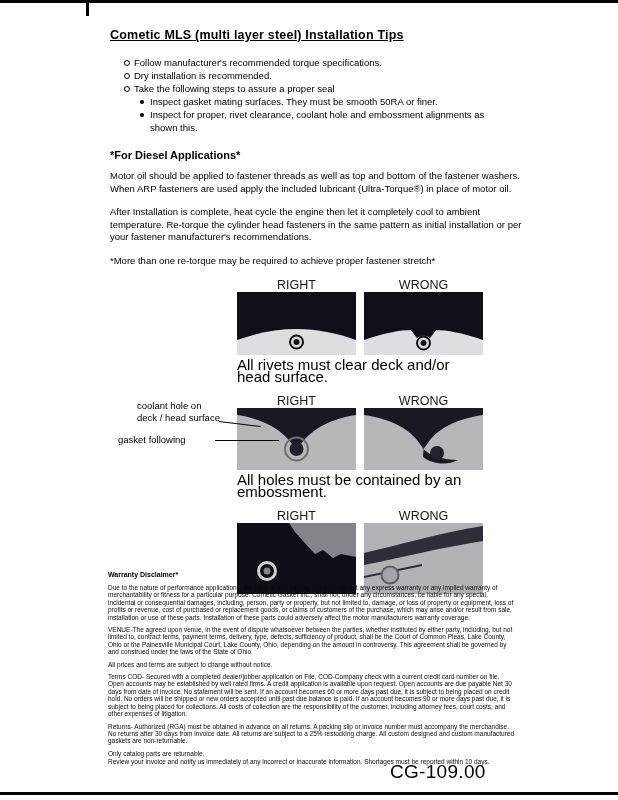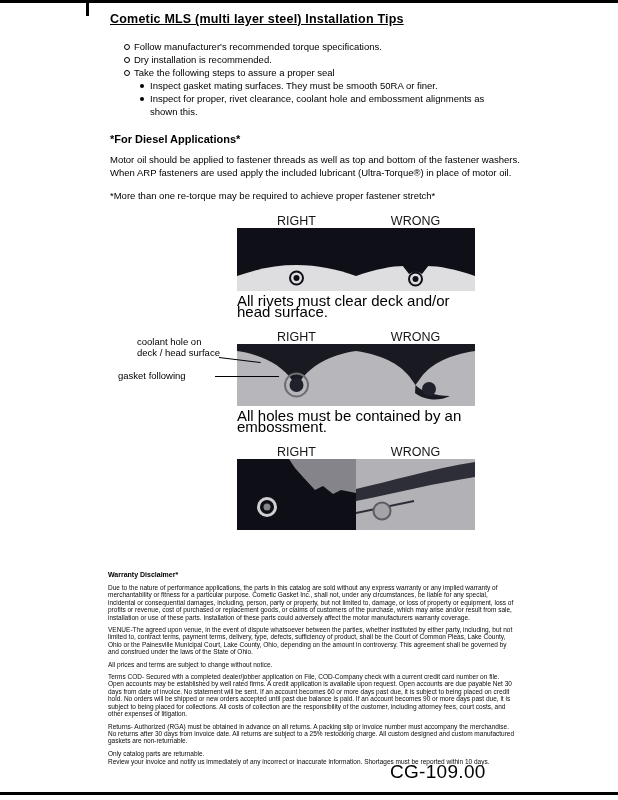--- a/index.html
+++ b/index.html
@@ -8,21 +8,21 @@
     background: #ffffff;
     font-family: "Liberation Sans", "DejaVu Sans", sans-serif;
     color: #000;
     position: relative;
     overflow: hidden;
   }
   .rule-top    { position: absolute; top: 0; left: 0; width: 618px; height: 3px; background: #000; }
   .corner-tick { position: absolute; top: 0; left: 86px; width: 3px; height: 16px; background: #000; }
   .rule-bottom { position: absolute; top: 792px; left: 0; width: 618px; height: 3px; background: #000; }
 
-  .content { position: absolute; left: 110px; top: 12px; width: 412px; }
+  .content { position: absolute; left: 110px; top: 28px; width: 412px; }
 
   .title {
     font-size: 12.5px; font-weight: bold; text-decoration: underline;
     margin: 0 0 11px 0; letter-spacing: 0.2px;
   }
 
   .tips { margin: 14px; padding: 0; list-style: none; font-size: 9.5px; line-height: 13px; }
   .tips li { position: relative; padding-left: 10px; }
   .b1::before {
     content: ""; position: absolute; left: 0; top: 4px;
@@ -32,21 +32,21 @@
   .b2::before {
     content: ""; position: absolute; left: 0; top: 4.5px;
     width: 4px; height: 4px; background: #000; border-radius: 50%;
   }
 
   .diesel-h { font-size: 11px; font-weight: bold; margin: 15px 0 9px 0; }
   p.body { font-size: 9.5px; line-height: 12.5px; margin: 0 0 11px 0; }
 
   .diagrams { position: relative; width: 246px; margin: 6px 0 0 127px; }
   .diag-row { position: relative; }
-  .diag-pair { display: flex; gap: 0; }
+  .diag-pair { display: flex; gap: 8px; }
   .diag-col { width: 119px; }
   .diag-head { text-align: center; font-size: 12.5px; line-height: 14px; color: #151515; }
   svg.fig { display: block; width: 119px; }
   .diag-caption { font-size: 15px; line-height: 11.5px; margin: 4px 0 12px 0; }
   .cap-narrow { max-width: 205px; }
 
   .lbl { position: absolute; font-size: 9.5px; line-height: 11.5px; white-space: nowrap; }
   .lbl-coolant { left: -100px; top: 6px; }
   .lbl-emboss  { left: -119px; top: 40px; }
   .lead { position: absolute; height: 1px; background: #000; transform-origin: left center; }
@@ -74,20 +74,21 @@
     <ul class="tips">
       <li class="b1">Follow manufacturer's recommended torque specifications.</li>
       <li class="b1">Dry installation is recommended.</li>
       <li class="b1">Take the following steps to assure a proper seal</li>
       <li class="b2 sub">Inspect gasket mating surfaces.  They must be smooth 50RA or finer.</li>
       <li class="b2 sub">Inspect for proper, rivet clearance, coolant hole and embossment alignments as shown this.</li>
     </ul>
 
     <h2 class="diesel-h">*For Diesel Applications*</h2>
     <p class="body">Motor oil should be applied to fastener threads as well as top and bottom of the fastener washers. When ARP fasteners are used apply the included lubricant (Ultra-Torque®) in place of motor oil.</p>
+    <p class="body">After Installation is complete, heat cycle the engine then let it completely cool to ambient temperature. Re-torque the cylinder head fasteners in the same pattern as initial installation or per your fastener manufacturer's recommendations.</p>
     <p class="body">*More than one re-torque may be required to achieve proper fastener stretch*</p>
 
     <div class="diagrams">
 
       <div class="diag-row">
         <div class="diag-pair">
           <div class="diag-col">
             <div class="diag-head">RIGHT</div>
             <svg class="fig" viewBox="0 0 119 63" width="119" height="63">
               <rect width="119" height="63" fill="#0f0f18"></rect>

